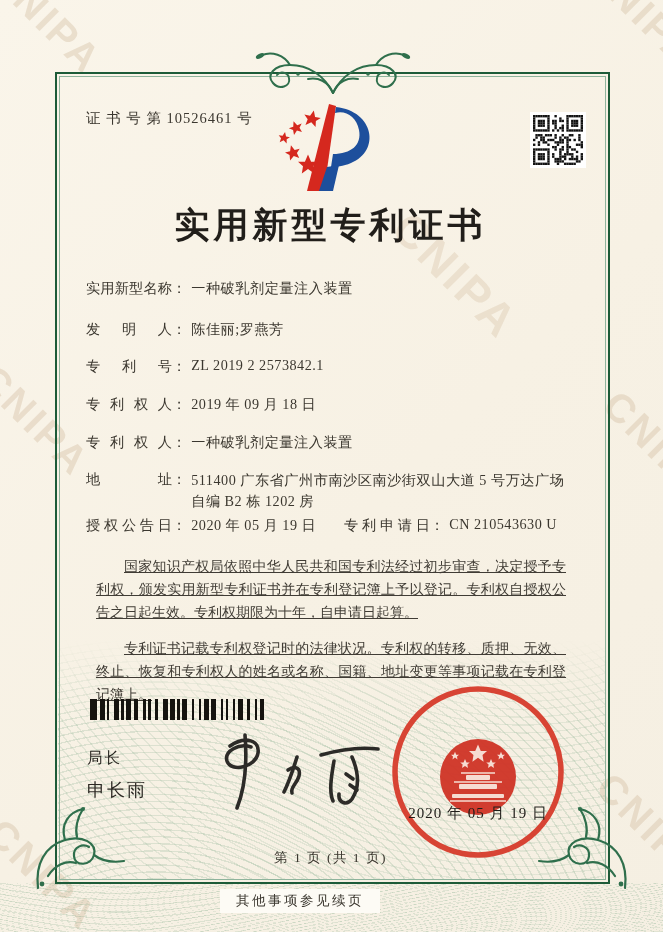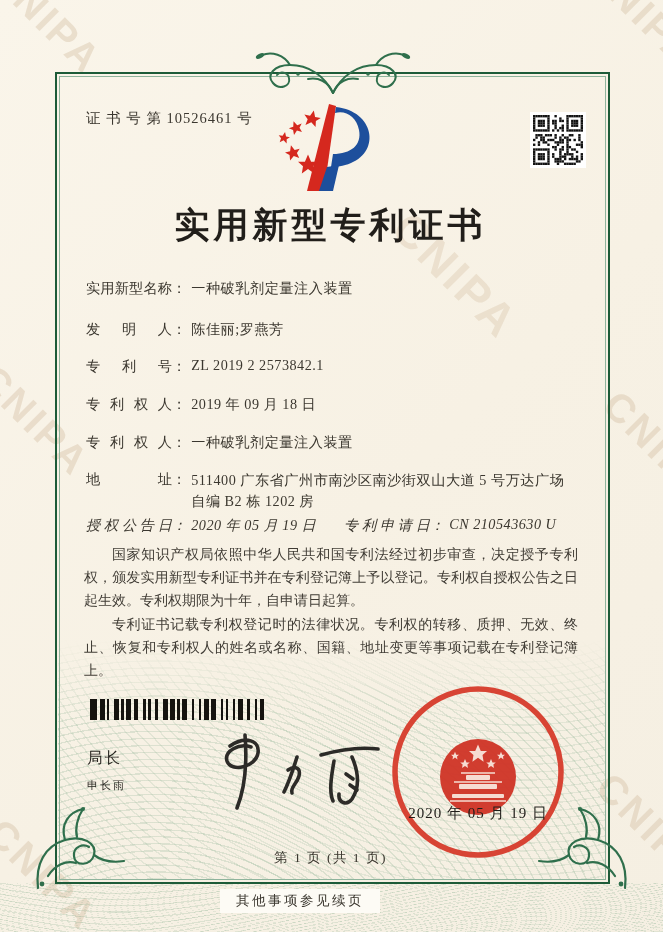--- a/index.html
+++ b/index.html
@@ -40,33 +40,33 @@
   .qr{position:absolute;left:530px;top:112px;width:56px;height:56px;background:#fff;z-index:5;
       display:flex;align-items:center;justify-content:center;}
   .title{position:absolute;left:55px;top:202px;width:551px;z-index:5;text-align:center;
          font-size:35px;font-weight:700;letter-spacing:4px;color:#211e1a;}
   
   .frow{position:absolute;left:86px;z-index:5;font-size:14.2px;color:#3b372f;white-space:nowrap;}
   .flabel{display:inline-block;width:86px;text-align:justify;text-align-last:justify;vertical-align:top;}
   .fcolon{display:inline-block;vertical-align:top;}
   .fvalue{display:inline-block;margin-left:5px;vertical-align:top;letter-spacing:.5px;}
   .addr .fvalue{white-space:pre-line;line-height:21px;}
-  .grant{display:flex;font-style:italic;}
+  .grant{display:flex;}
   .grant .grp1{width:258px;}
   
   .paras{position:absolute;left:84px;top:543px;width:494px;z-index:5;font-size:14px;
          line-height:23.2px;text-align:justify;color:#403c35;}
-  .paras p{margin:0;text-indent:2em;}
+  .paras p{margin:12px;text-indent:2em;text-decoration:underline;}
   
   .barcode{position:absolute;left:90px;top:699px;width:177px;height:21px;z-index:5;display:flex;}
   .barcode span{display:block;height:100%;}
   .officer-title{position:absolute;left:87px;top:748px;z-index:5;
     font-family:"Liberation Sans","DejaVu Sans",sans-serif;font-size:15.5px;letter-spacing:2px;color:#2b2823;}
   .officer-name{position:absolute;left:87px;top:778px;z-index:5;
-    font-family:"Liberation Sans","DejaVu Sans",sans-serif;font-size:11px;letter-spacing:2px;color:#2b2823;}
+    font-family:"Liberation Sans","DejaVu Sans",sans-serif;font-size:18px;letter-spacing:2px;color:#2b2823;}
   .signature{position:absolute;left:200px;top:730px;z-index:5;}
   .seal{position:absolute;left:389px;top:683px;z-index:6;}
   .seal-date{position:absolute;left:389px;top:804px;width:178px;z-index:7;text-align:center;
              font-size:15px;letter-spacing:1px;color:#1f1d19;}
   .page-info{position:absolute;left:55px;top:849px;width:551px;z-index:5;text-align:center;
              font-size:13.5px;letter-spacing:1.5px;color:#3b372f;}
   .continuation{position:absolute;left:0;top:889px;width:600px;z-index:6;text-align:center;}
   .continuation span{display:inline-block;background:#fdfbf5;padding:3px 16px;
              font-size:13.5px;letter-spacing:2.5px;color:#3b372f;}
 </style>

